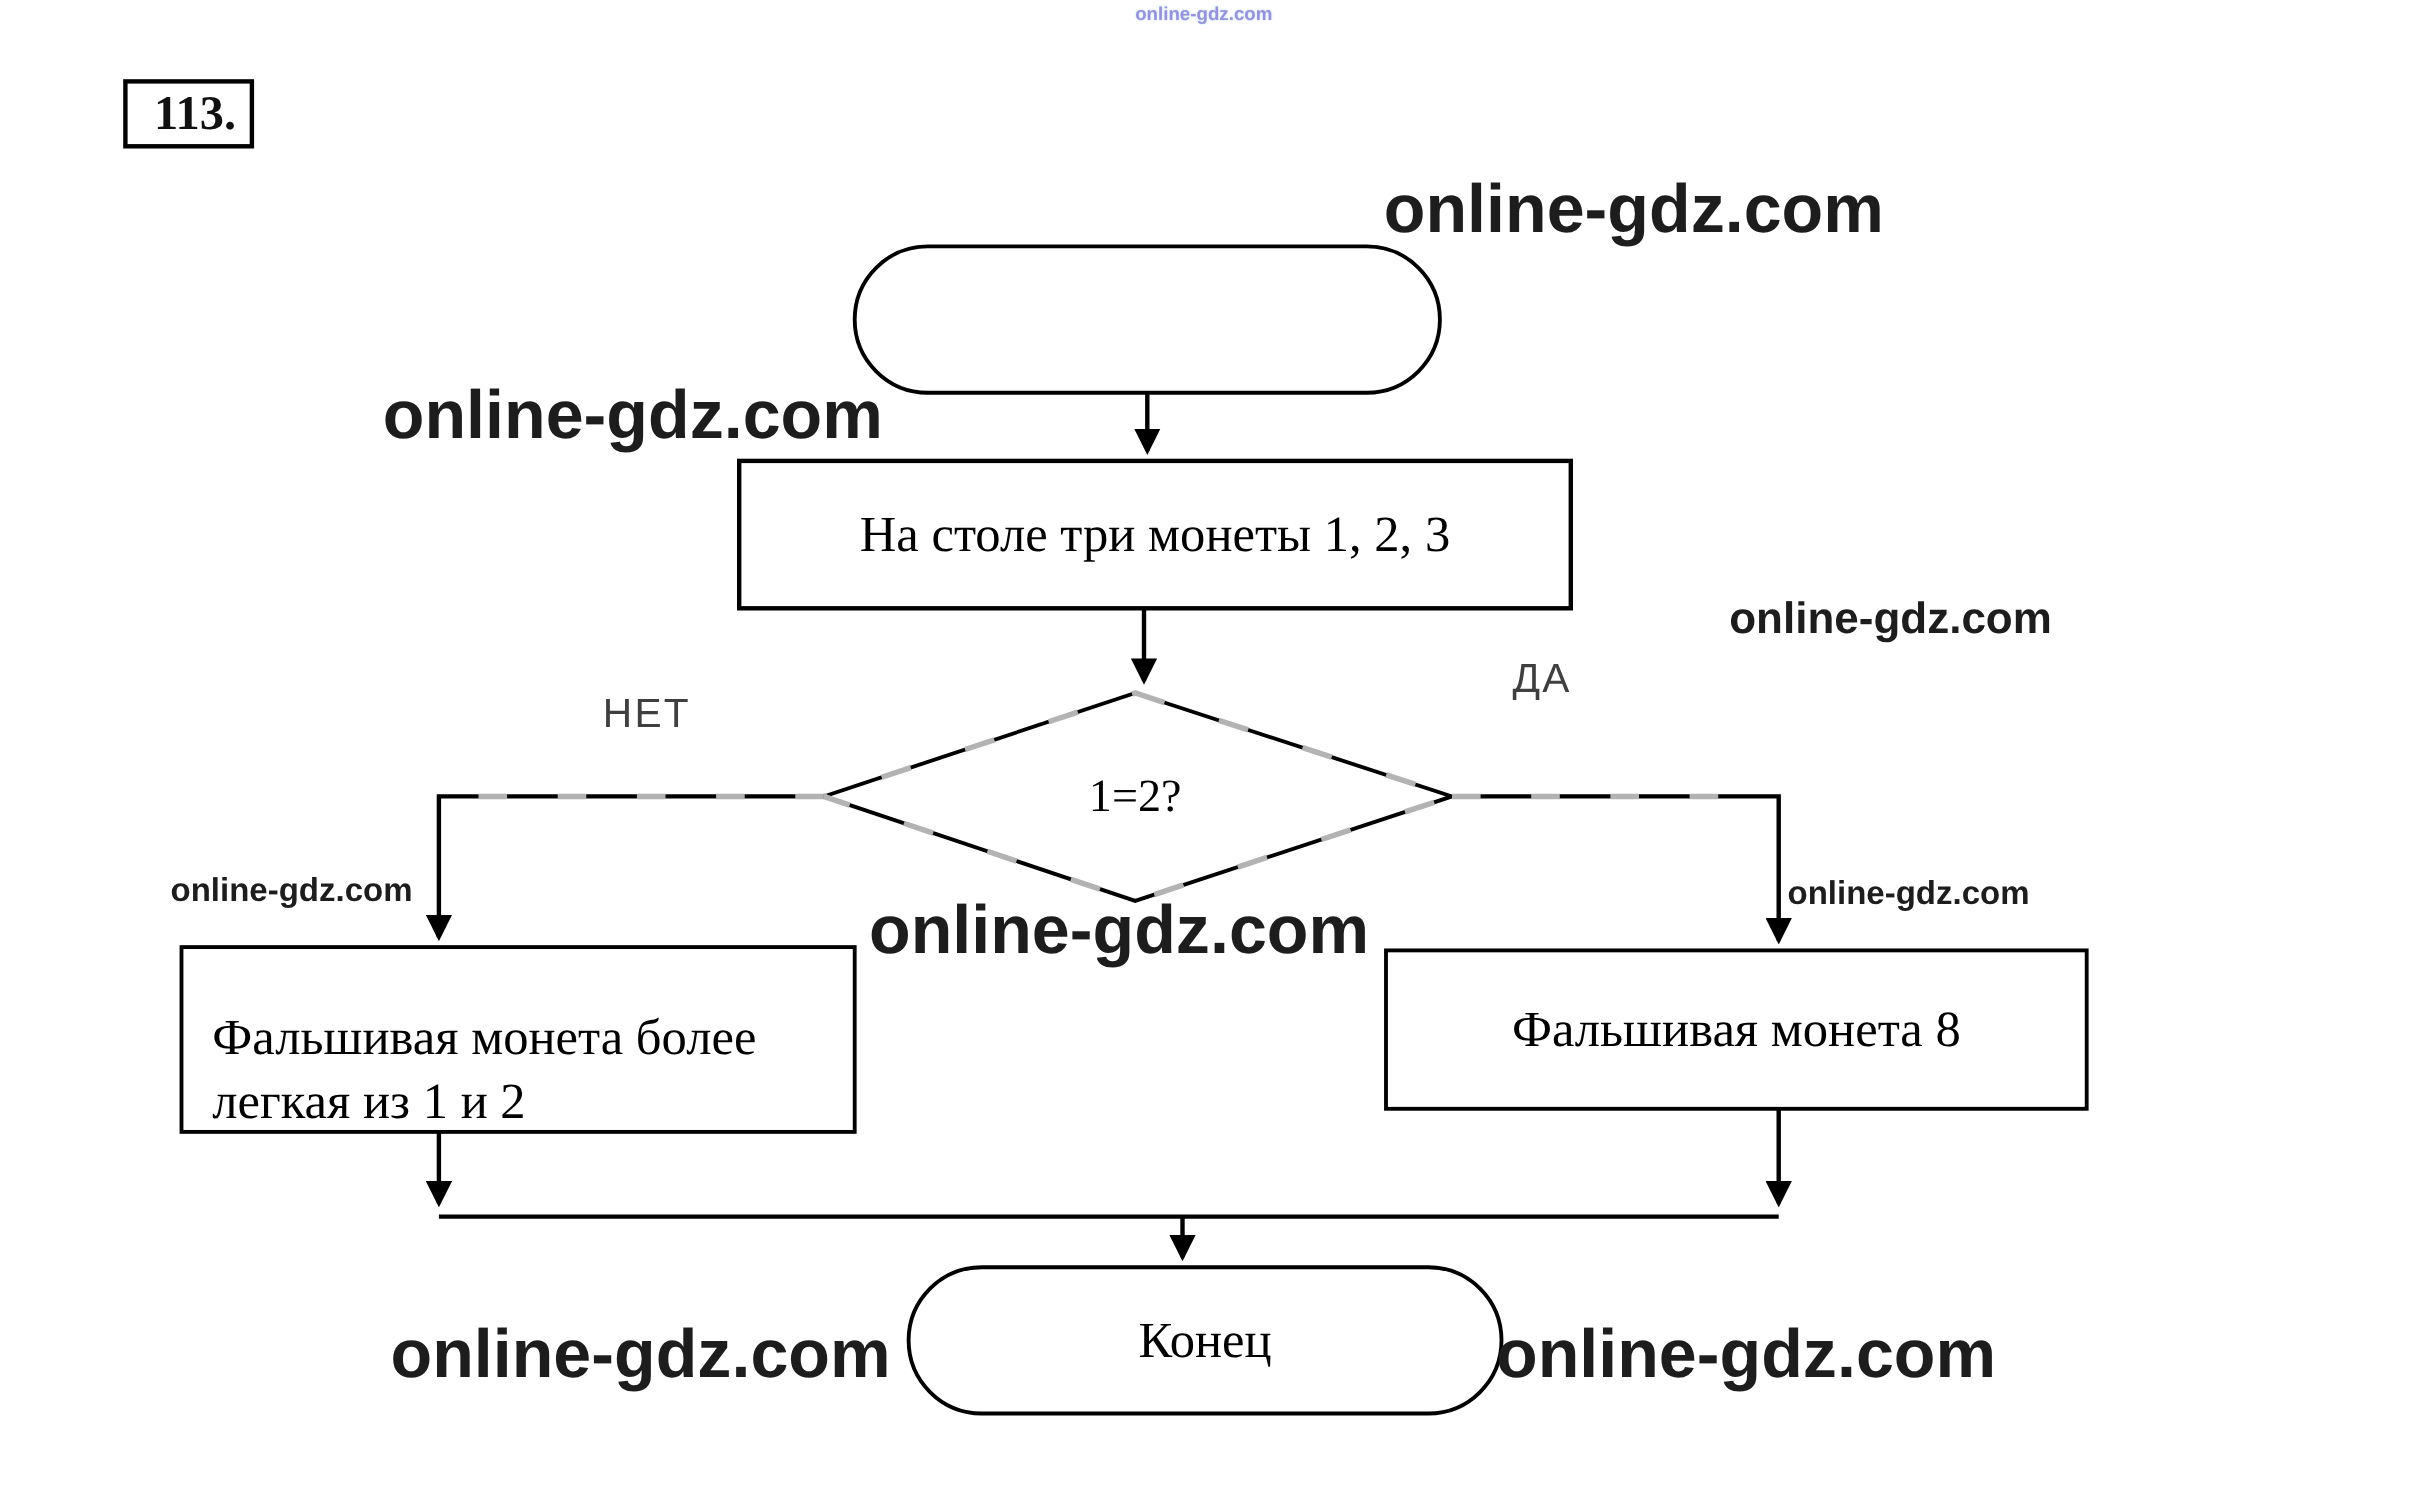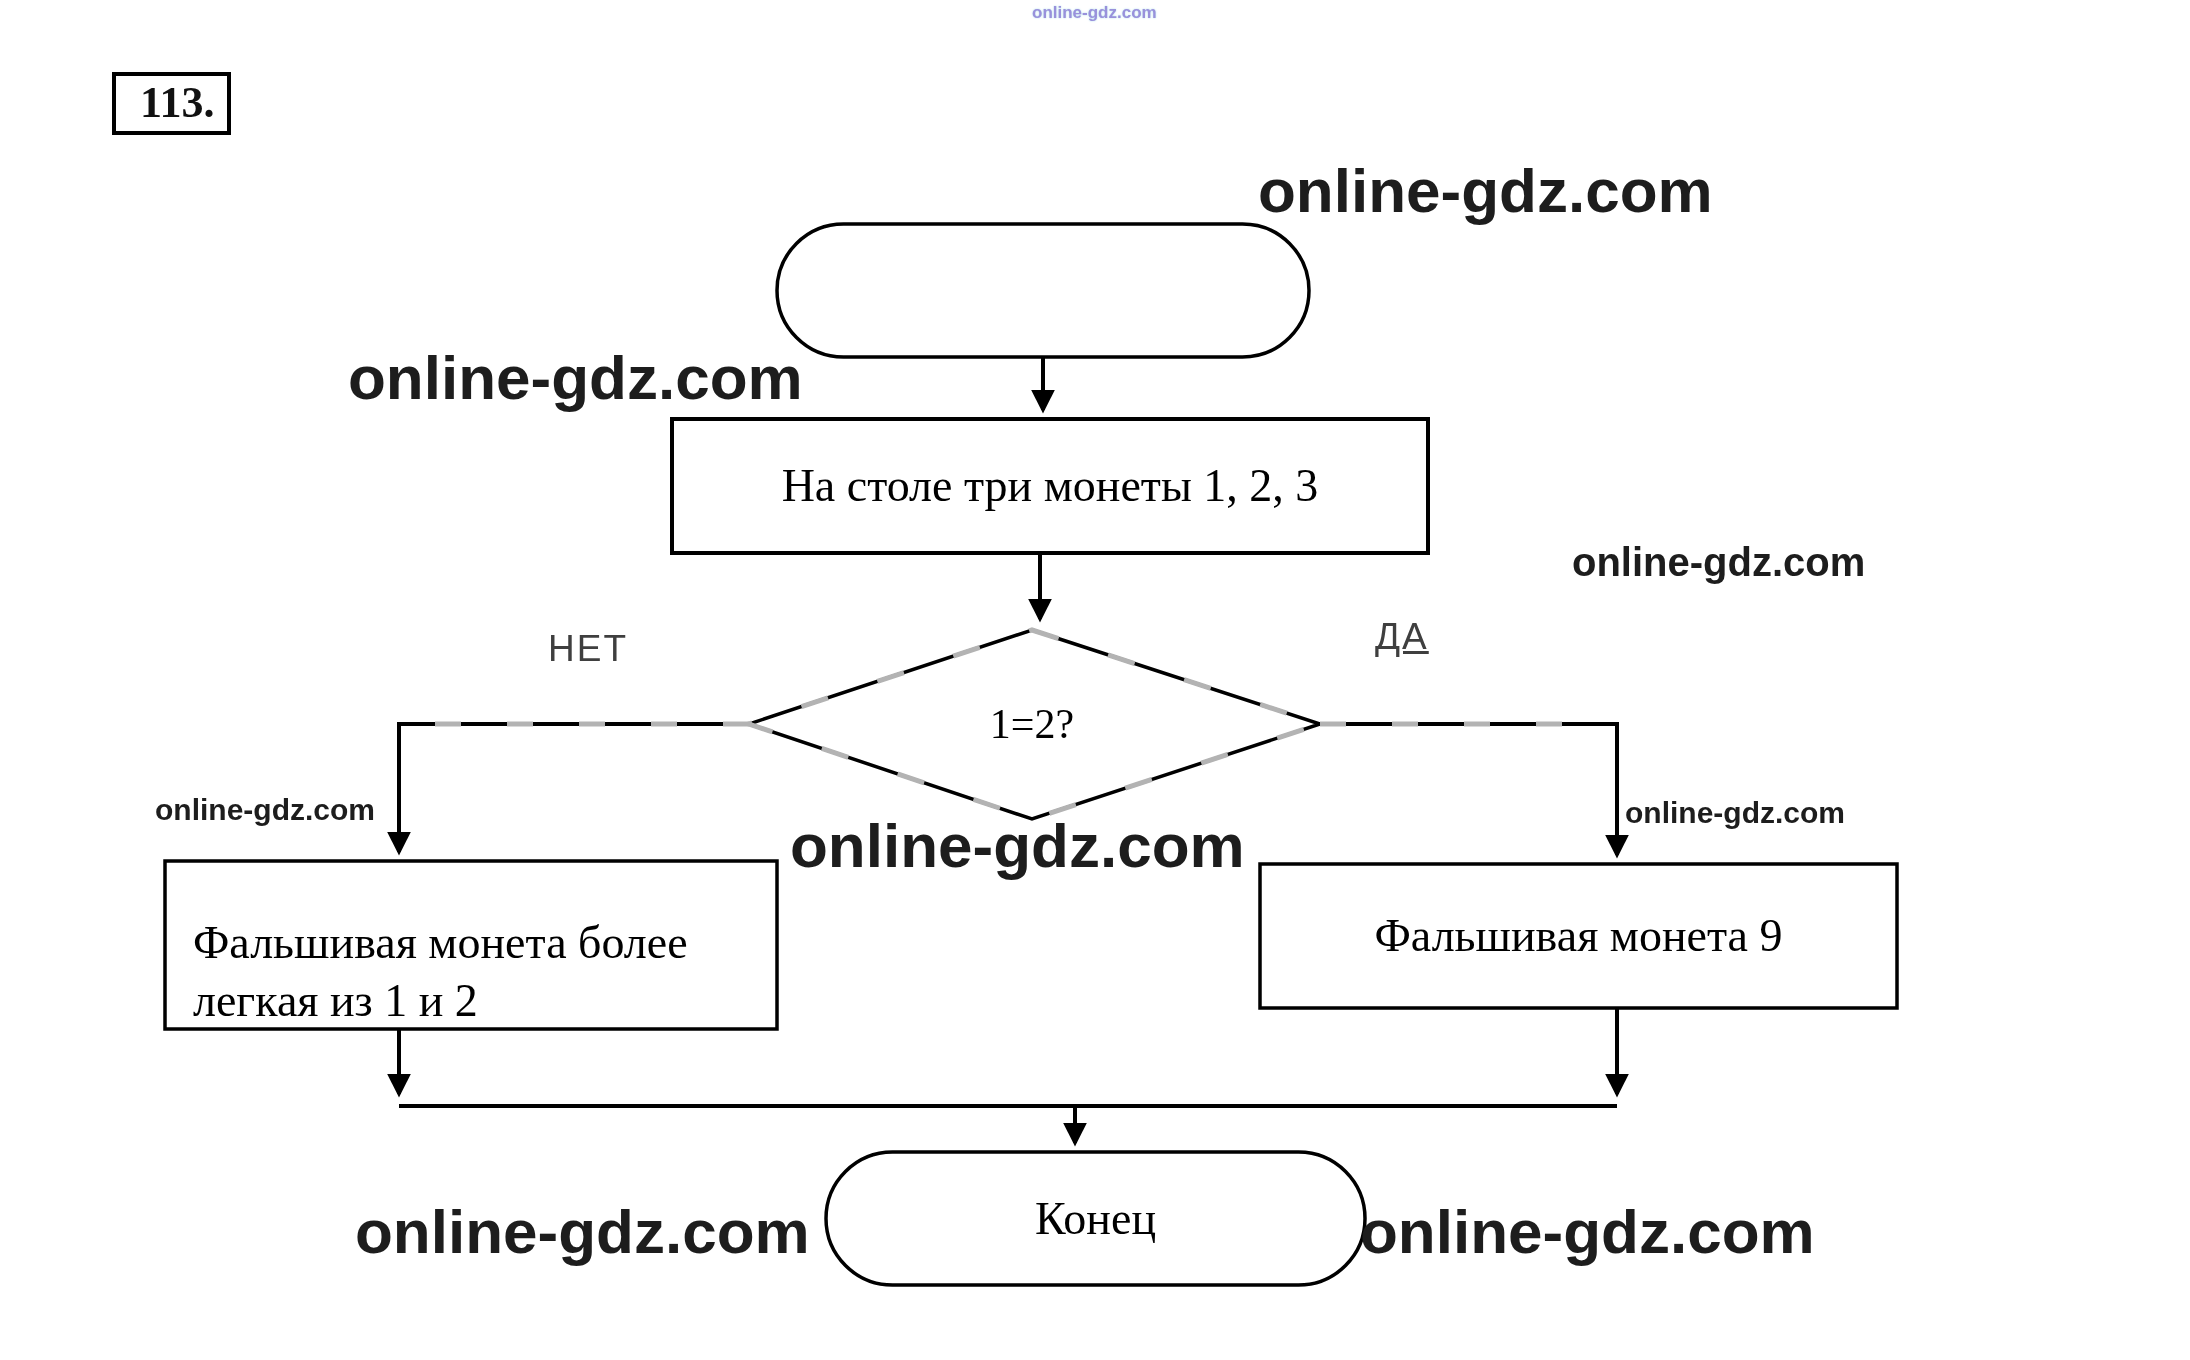--- a/index.html
+++ b/index.html
@@ -85,28 +85,28 @@
 
   <div class="problem-number">113.</div>
 
 
   <div class="txt center node-label" style="left:672px;top:419px;width:756px;height:134px;">На столе три монеты 1, 2, 3</div>
 
   <div class="txt center decision-label" style="left:882px;top:672px;width:300px;height:104px;">1=2?</div>
 
   <div class="txt branch-label" style="left:548px;top:628px;">НЕТ</div>
 
-  <div class="txt branch-label" style="left:1375px;top:616px;text-decoration:underline;">ДА</div>
+  <div class="txt branch-label" style="left:1375px;top:596px;">ДА</div>
 
   <div class="txt two-line node-label" style="left:165px;top:861px;width:612px;height:168px;">
     <span>Фальшивая монета более</span>
     <span>легкая из 1 и 2</span>
   </div>
 
-  <div class="txt center node-label" style="left:1260px;top:864px;width:637px;height:144px;">Фальшивая монета 9</div>
+  <div class="txt center node-label" style="left:1260px;top:864px;width:637px;height:144px;">Фальшивая монета 8</div>
 
   <div class="txt center node-label" style="left:826px;top:1152px;width:539px;height:133px;">Конец</div>
 
   <div class="wm wm-tiny" style="left:1032px;top:3px;">online-gdz.com</div>
   <div class="wm wm-big" style="left:1258px;top:155px;">online-gdz.com</div>
   <div class="wm wm-big" style="left:348px;top:342px;">online-gdz.com</div>
   <div class="wm wm-med" style="left:1572px;top:540px;">online-gdz.com</div>
   <div class="wm wm-small" style="left:155px;top:793px;">online-gdz.com</div>
   <div class="wm wm-small" style="left:1625px;top:796px;">online-gdz.com</div>
   <div class="wm wm-big" style="left:790px;top:810px;">online-gdz.com</div>

